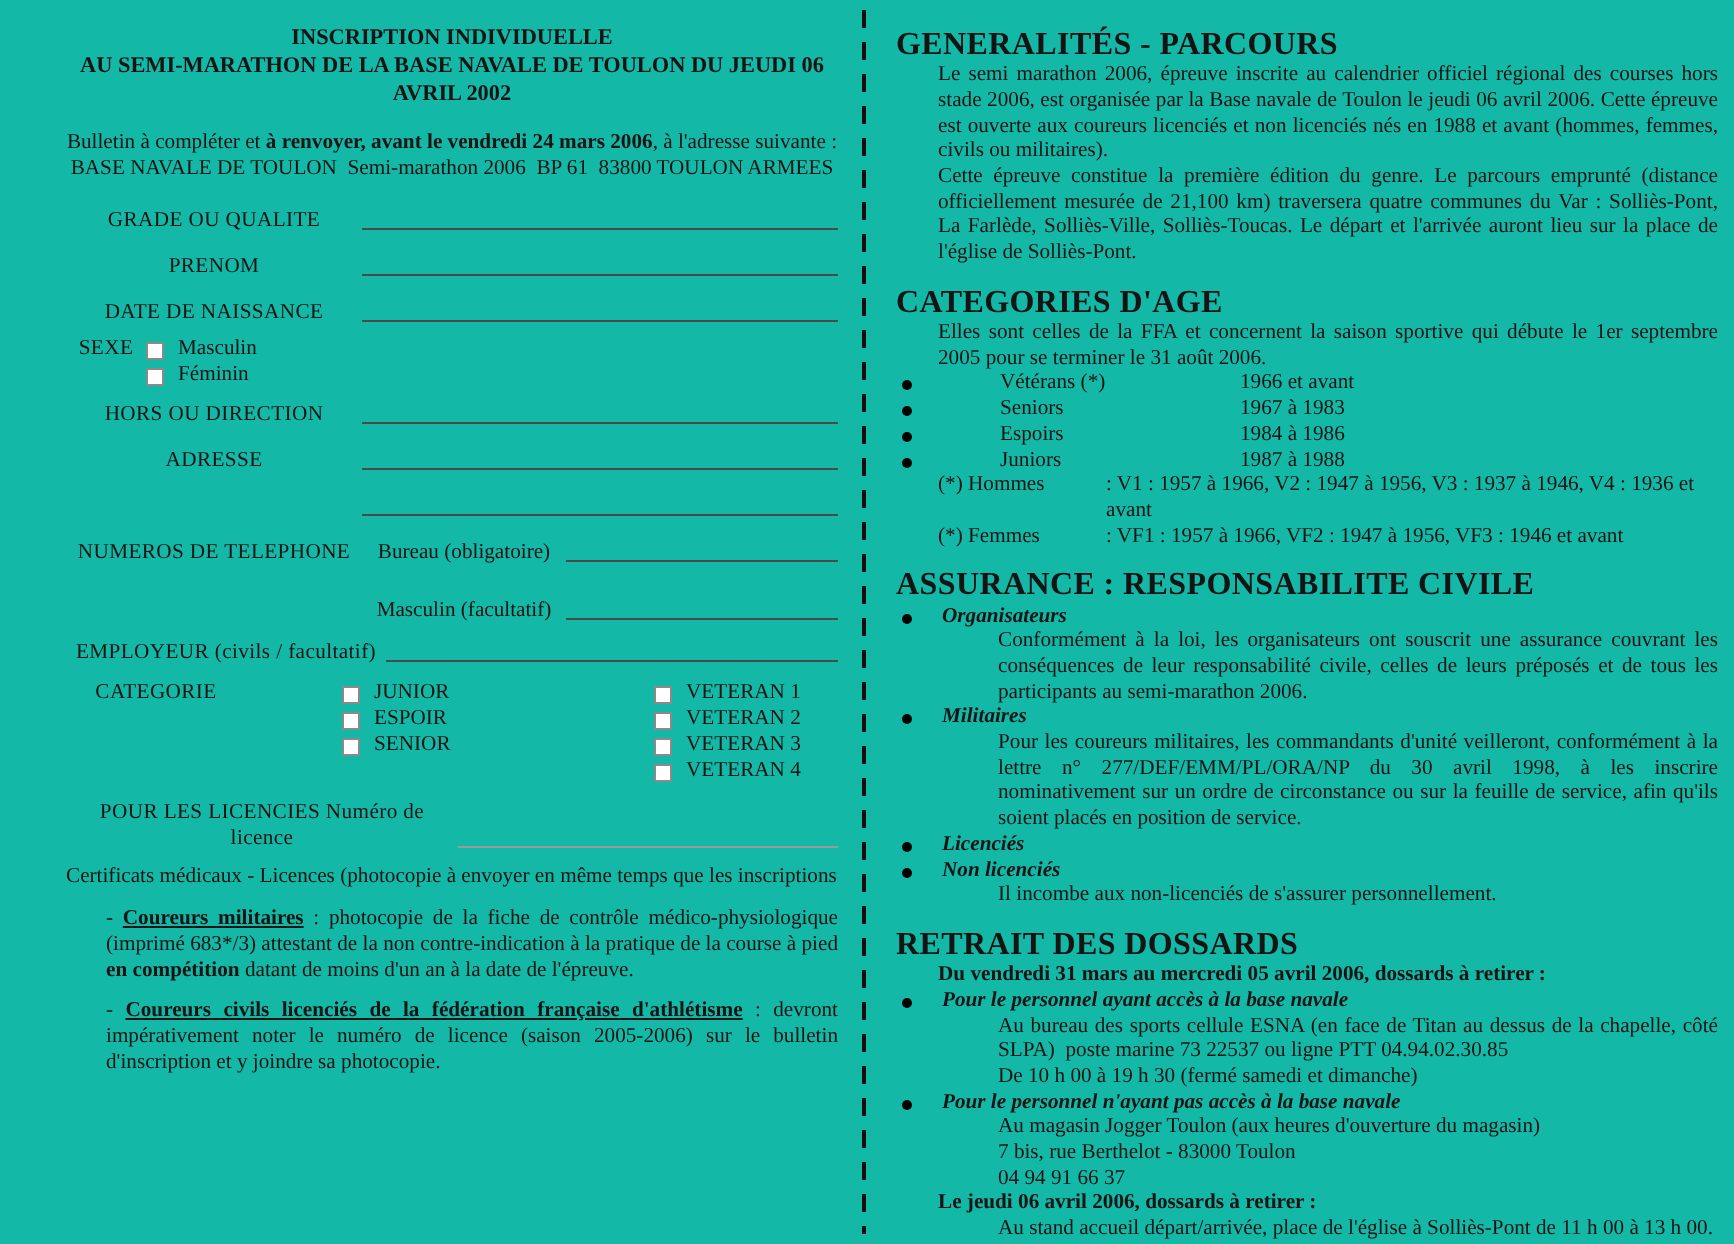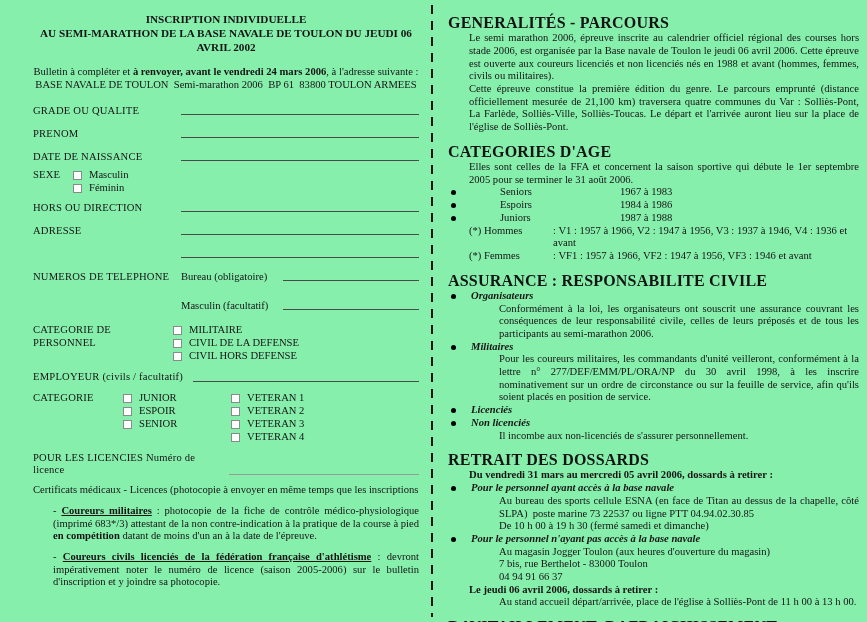--- a/index.html
+++ b/index.html
@@ -1,17 +1,17 @@
 <!DOCTYPE html>
 <html><head>
 <meta charset="utf-8">
 <style>
   html,body { margin:0; padding:0; background:#e8e8e8; }
   .page {
-    position:relative; width:867px; height:622px; background:#86efac;
+    position:relative; width:867px; height:622px; background:#14b8a6;
     font-family:"Liberation Serif","DejaVu Serif",serif; color:#141414;
     font-size:10.6px; line-height:1.2; overflow:hidden;
   }
   .divider {
     position:absolute; left:431px; top:5px; bottom:5px; width:2px;
     background:repeating-linear-gradient(to bottom,#101010 0 9px,transparent 9px 16px);
   }
   .col-left  { position:absolute; left:0; top:0; width:431px; padding:12px 12px 0 33px; box-sizing:border-box; }
   .col-right { position:absolute; left:440px; top:0; width:427px; padding:13px 8px 0 8px; box-sizing:border-box; }
 
@@ -19,21 +19,21 @@
   .bi { font-weight:bold; font-style:italic; }
   .bu { font-weight:bold; text-decoration:underline; }
   .pre{ white-space:pre-wrap; }
   .just{ text-align:justify; }
 
   
   .title-block { text-align:center; font-weight:bold; font-size:11.2px; line-height:1.25; }
   .intro-block { text-align:center; margin-top:11px; line-height:1.25; }
 
   .form { margin-top:13px; }
-  .frow { display:flex; align-items:flex-end; }
+  .frow { display:flex; align-items:flex-end;text-align:center; }
   .flabel { width:148px; flex-shrink:0; letter-spacing:.2px; }
   .fline  { flex:1; border-bottom:1px solid #4a4a4a; margin-bottom:2px; height:10px; }
   .fline.gray { border-bottom:1.5px solid #9a9a9a; }
   .sub { width:102px; flex-shrink:0; }
   .gap22 { margin-top:10px; }
   .gap14 { margin-top:6px; }
 
   .cbrow { display:flex; align-items:center; line-height:1.22; }
   .cb { display:inline-block; width:7px; height:7px; border:1px solid #8a8a8a; margin-right:7px; flex-shrink:0; background:#fff; }
 
@@ -118,44 +118,27 @@
         <span class="flabel">NUMEROS DE TELEPHONE</span>
         <span class="sub">Bureau (obligatoire)</span>
         <span class="fline"></span>
       </div>
       <div class="frow" style="margin-top:16px;">
         <span class="flabel"></span>
         <span class="sub">Masculin (facultatif)</span>
         <span class="fline"></span>
       </div>
 
-      <div class="frow" style="margin-top:12px; align-items:flex-start;">
-        <span class="flabel" style="width:140px;">CATEGORIE DE PERSONNEL</span>
-        <span>
-          <span class="cbrow">
-            <span class="cb"></span>
-            <span>MILITAIRE</span>
-          </span>
-          <span class="cbrow">
-            <span class="cb"></span>
-            <span>CIVIL DE LA DEFENSE</span>
-          </span>
-          <span class="cbrow">
-            <span class="cb"></span>
-            <span>CIVIL HORS DEFENSE</span>
-          </span>
-        </span>
-      </div>
 
       <div class="frow" style="margin-top:8px;">
         <span class="flabel" style="width:160px;">EMPLOYEUR (civils / facultatif)</span>
         <span class="fline"></span>
       </div>
 
-      <div class="frow" style="margin-top:8px; align-items:flex-start;">
+      <div class="frow" style="margin-top:8px; align-items:flex-start;gap:48px;">
         <span class="flabel" style="width:90px;">CATEGORIE</span>
         <span style="width:108px;">
           <span class="cbrow">
             <span class="cb"></span>
             <span>JUNIOR</span>
           </span>
           <span class="cbrow">
             <span class="cb"></span>
             <span>ESPOIR</span>
           </span>
@@ -205,20 +188,25 @@
 
     <div>
       <div class="sec-h">GENERALITÉS - PARCOURS</div>
       <div class="ind1 just">Le semi marathon 2006, épreuve inscrite au calendrier officiel régional des courses hors stade 2006, est organisée par la Base navale de Toulon le jeudi 06 avril 2006. Cette épreuve est ouverte aux coureurs licenciés et non licenciés nés en 1988 et avant (hommes, femmes, civils ou militaires).</div>
       <div class="ind1 just">Cette épreuve constitue la première édition du genre. Le parcours emprunté (distance officiellement mesurée de 21,100 km) traversera quatre communes du Var : Solliès-Pont, La Farlède, Solliès-Ville, Solliès-Toucas. Le départ et l'arrivée auront lieu sur la place de l'église de Solliès-Pont.</div>
     </div>
 
     <div class="sec">
       <div class="sec-h">CATEGORIES D'AGE</div>
       <div class="ind1 just">Elles sont celles de la FFA et concernent la saison sportive qui débute le 1er septembre 2005 pour se terminer le 31 août 2006.</div>
+      <div class="brow">
+        <span class="dot"></span>
+        <span class="age-label">Vétérans (*)</span>
+        <span>1966 et avant</span>
+      </div>
       <div class="brow">
         <span class="dot"></span>
         <span class="age-label">Seniors</span>
         <span>1967 à 1983</span>
       </div>
       <div class="brow">
         <span class="dot"></span>
         <span class="age-label">Espoirs</span>
         <span>1984 à 1986</span>
       </div>

